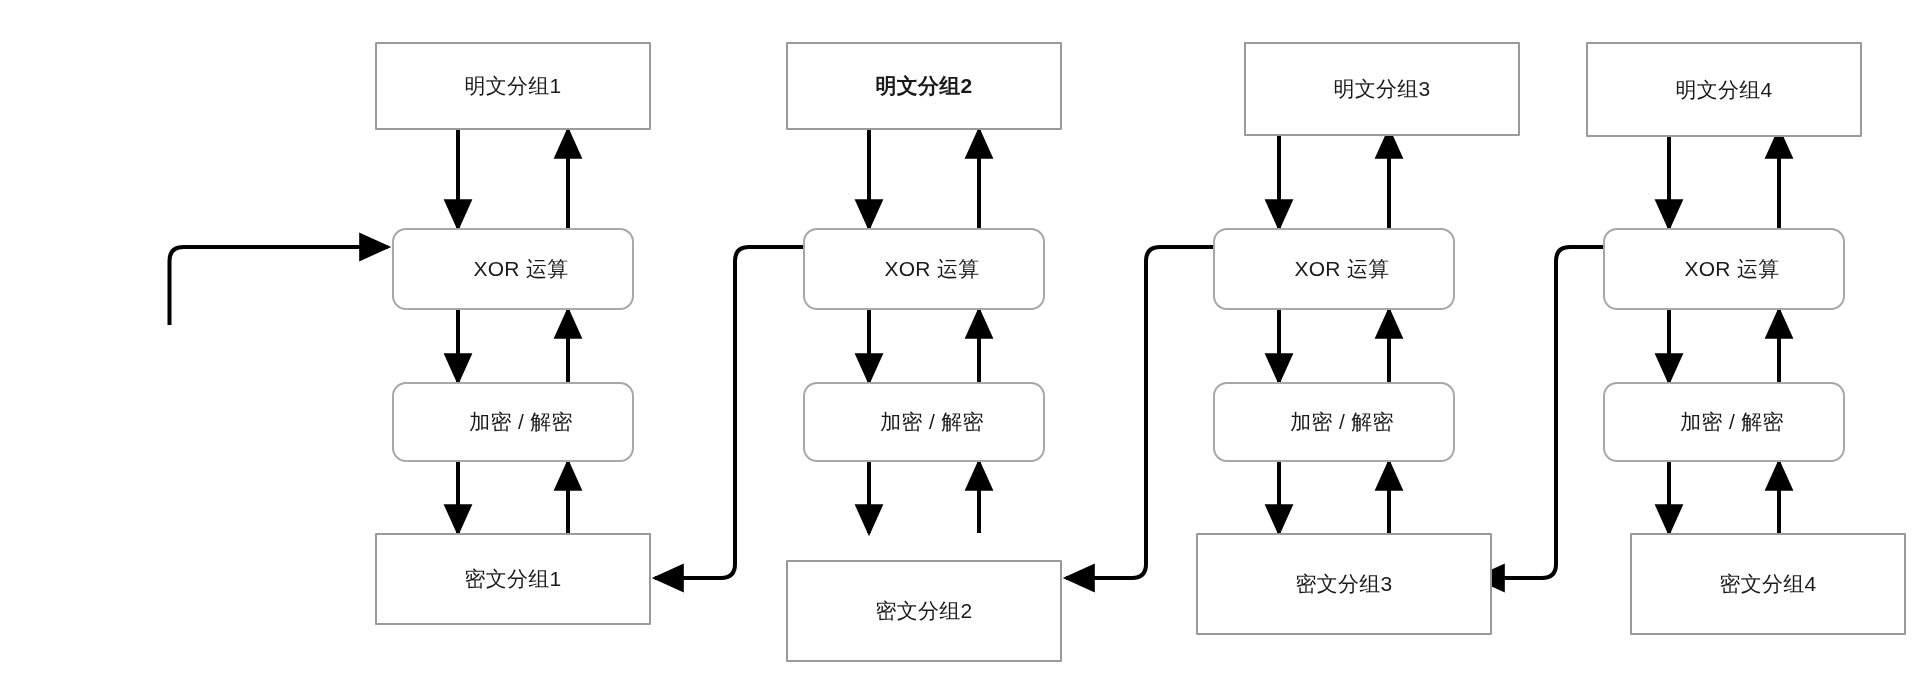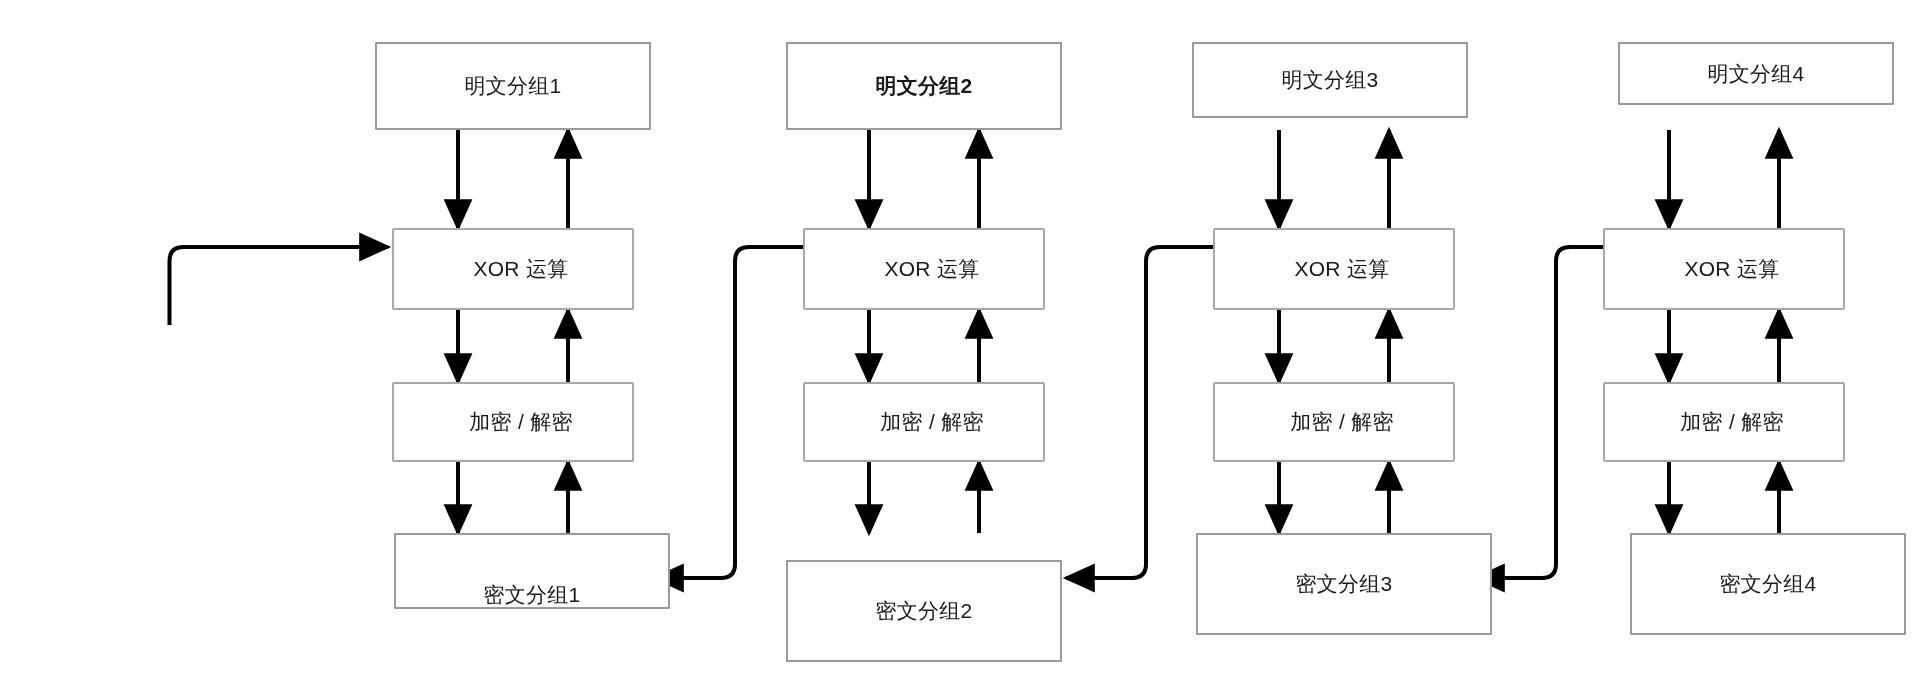--- a/index.html
+++ b/index.html
@@ -23,21 +23,21 @@
     line-height:1.2;
     letter-spacing:0.3px;
     white-space:nowrap;
   }
   .node.rect {
     border:2px solid #9a9a9a;
     border-radius:1px;
   }
   .node.round {
     border:2px solid #a8a8a8;
-    border-radius:2px;
+    border-radius:14px;
     padding-left:16px;
   }
   .node-label { pointer-events:none; }
 </style>
 </head>
 <body>
 
 <div id="canvas">
 
   <svg class="edges" viewBox="0 0 1920 692" width="1920" height="692">
@@ -81,48 +81,48 @@
   <div id="nodes">
       <div class="node rect" style="left: 375px; top: 42px; width: 276px; height: 88px;">
         <span class="node-label">明文分组1</span>
       </div>
       <div class="node round" style="left: 392px; top: 228px; width: 242px; height: 82px;">
         <span class="node-label">XOR 运算</span>
       </div>
       <div class="node round" style="left: 392px; top: 382px; width: 242px; height: 80px;">
         <span class="node-label">加密 / 解密</span>
       </div>
-      <div class="node rect" style="left: 394px; top: 533px; width: 276px; height: 76px; align-items: flex-end;">
+      <div class="node rect" style="left: 375px; top: 533px; width: 276px; height: 92px;">
         <span class="node-label">密文分组1</span>
       </div>
       <div class="node rect" style="left: 786px; top: 42px; width: 276px; height: 88px; font-weight: bold;">
         <span class="node-label">明文分组2</span>
       </div>
       <div class="node round" style="left: 803px; top: 228px; width: 242px; height: 82px;">
         <span class="node-label">XOR 运算</span>
       </div>
       <div class="node round" style="left: 803px; top: 382px; width: 242px; height: 80px;">
         <span class="node-label">加密 / 解密</span>
       </div>
       <div class="node rect" style="left: 786px; top: 560px; width: 276px; height: 102px;">
         <span class="node-label">密文分组2</span>
       </div>
-      <div class="node rect" style="left: 1192px; top: 42px; width: 276px; height: 76px;">
+      <div class="node rect" style="left: 1244px; top: 42px; width: 276px; height: 94px;">
         <span class="node-label">明文分组3</span>
       </div>
       <div class="node round" style="left: 1213px; top: 228px; width: 242px; height: 82px;">
         <span class="node-label">XOR 运算</span>
       </div>
       <div class="node round" style="left: 1213px; top: 382px; width: 242px; height: 80px;">
         <span class="node-label">加密 / 解密</span>
       </div>
       <div class="node rect" style="left: 1196px; top: 533px; width: 296px; height: 102px;">
         <span class="node-label">密文分组3</span>
       </div>
-      <div class="node rect" style="left: 1586px; top: 42px; width: 276px; height: 63px; margin-left: 32px;">
+      <div class="node rect" style="left: 1586px; top: 42px; width: 276px; height: 95px;">
         <span class="node-label">明文分组4</span>
       </div>
       <div class="node round" style="left: 1603px; top: 228px; width: 242px; height: 82px;">
         <span class="node-label">XOR 运算</span>
       </div>
       <div class="node round" style="left: 1603px; top: 382px; width: 242px; height: 80px;">
         <span class="node-label">加密 / 解密</span>
       </div>
       <div class="node rect" style="left: 1586px; top: 533px; width: 276px; height: 102px; margin-left: 44px;">
         <span class="node-label">密文分组4</span>

